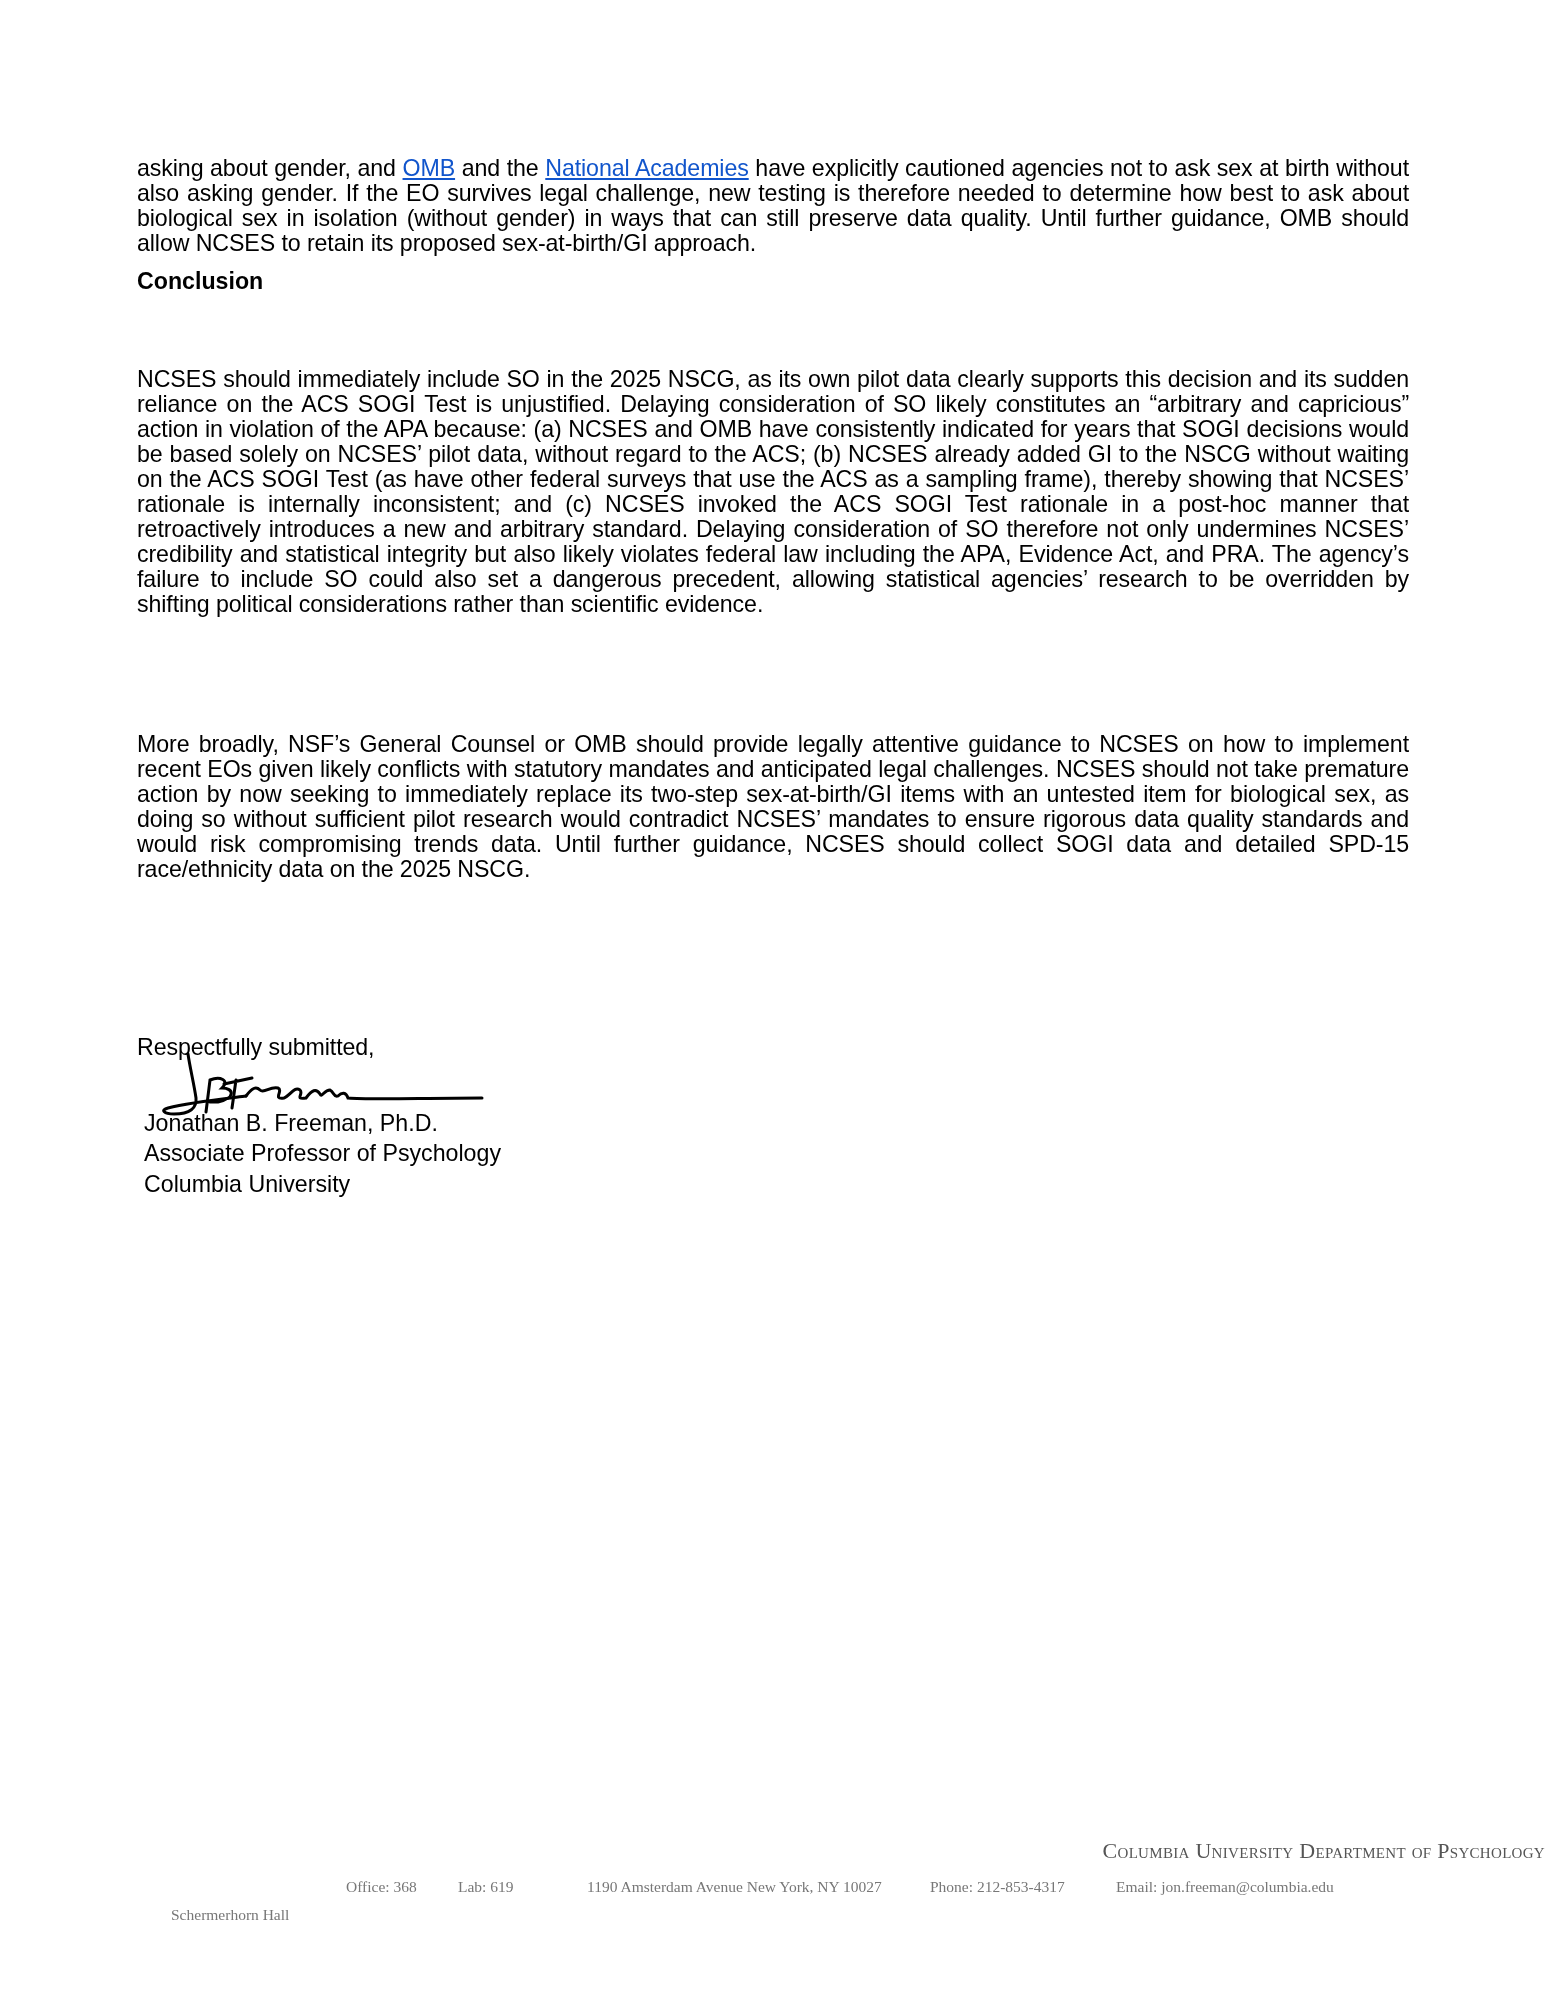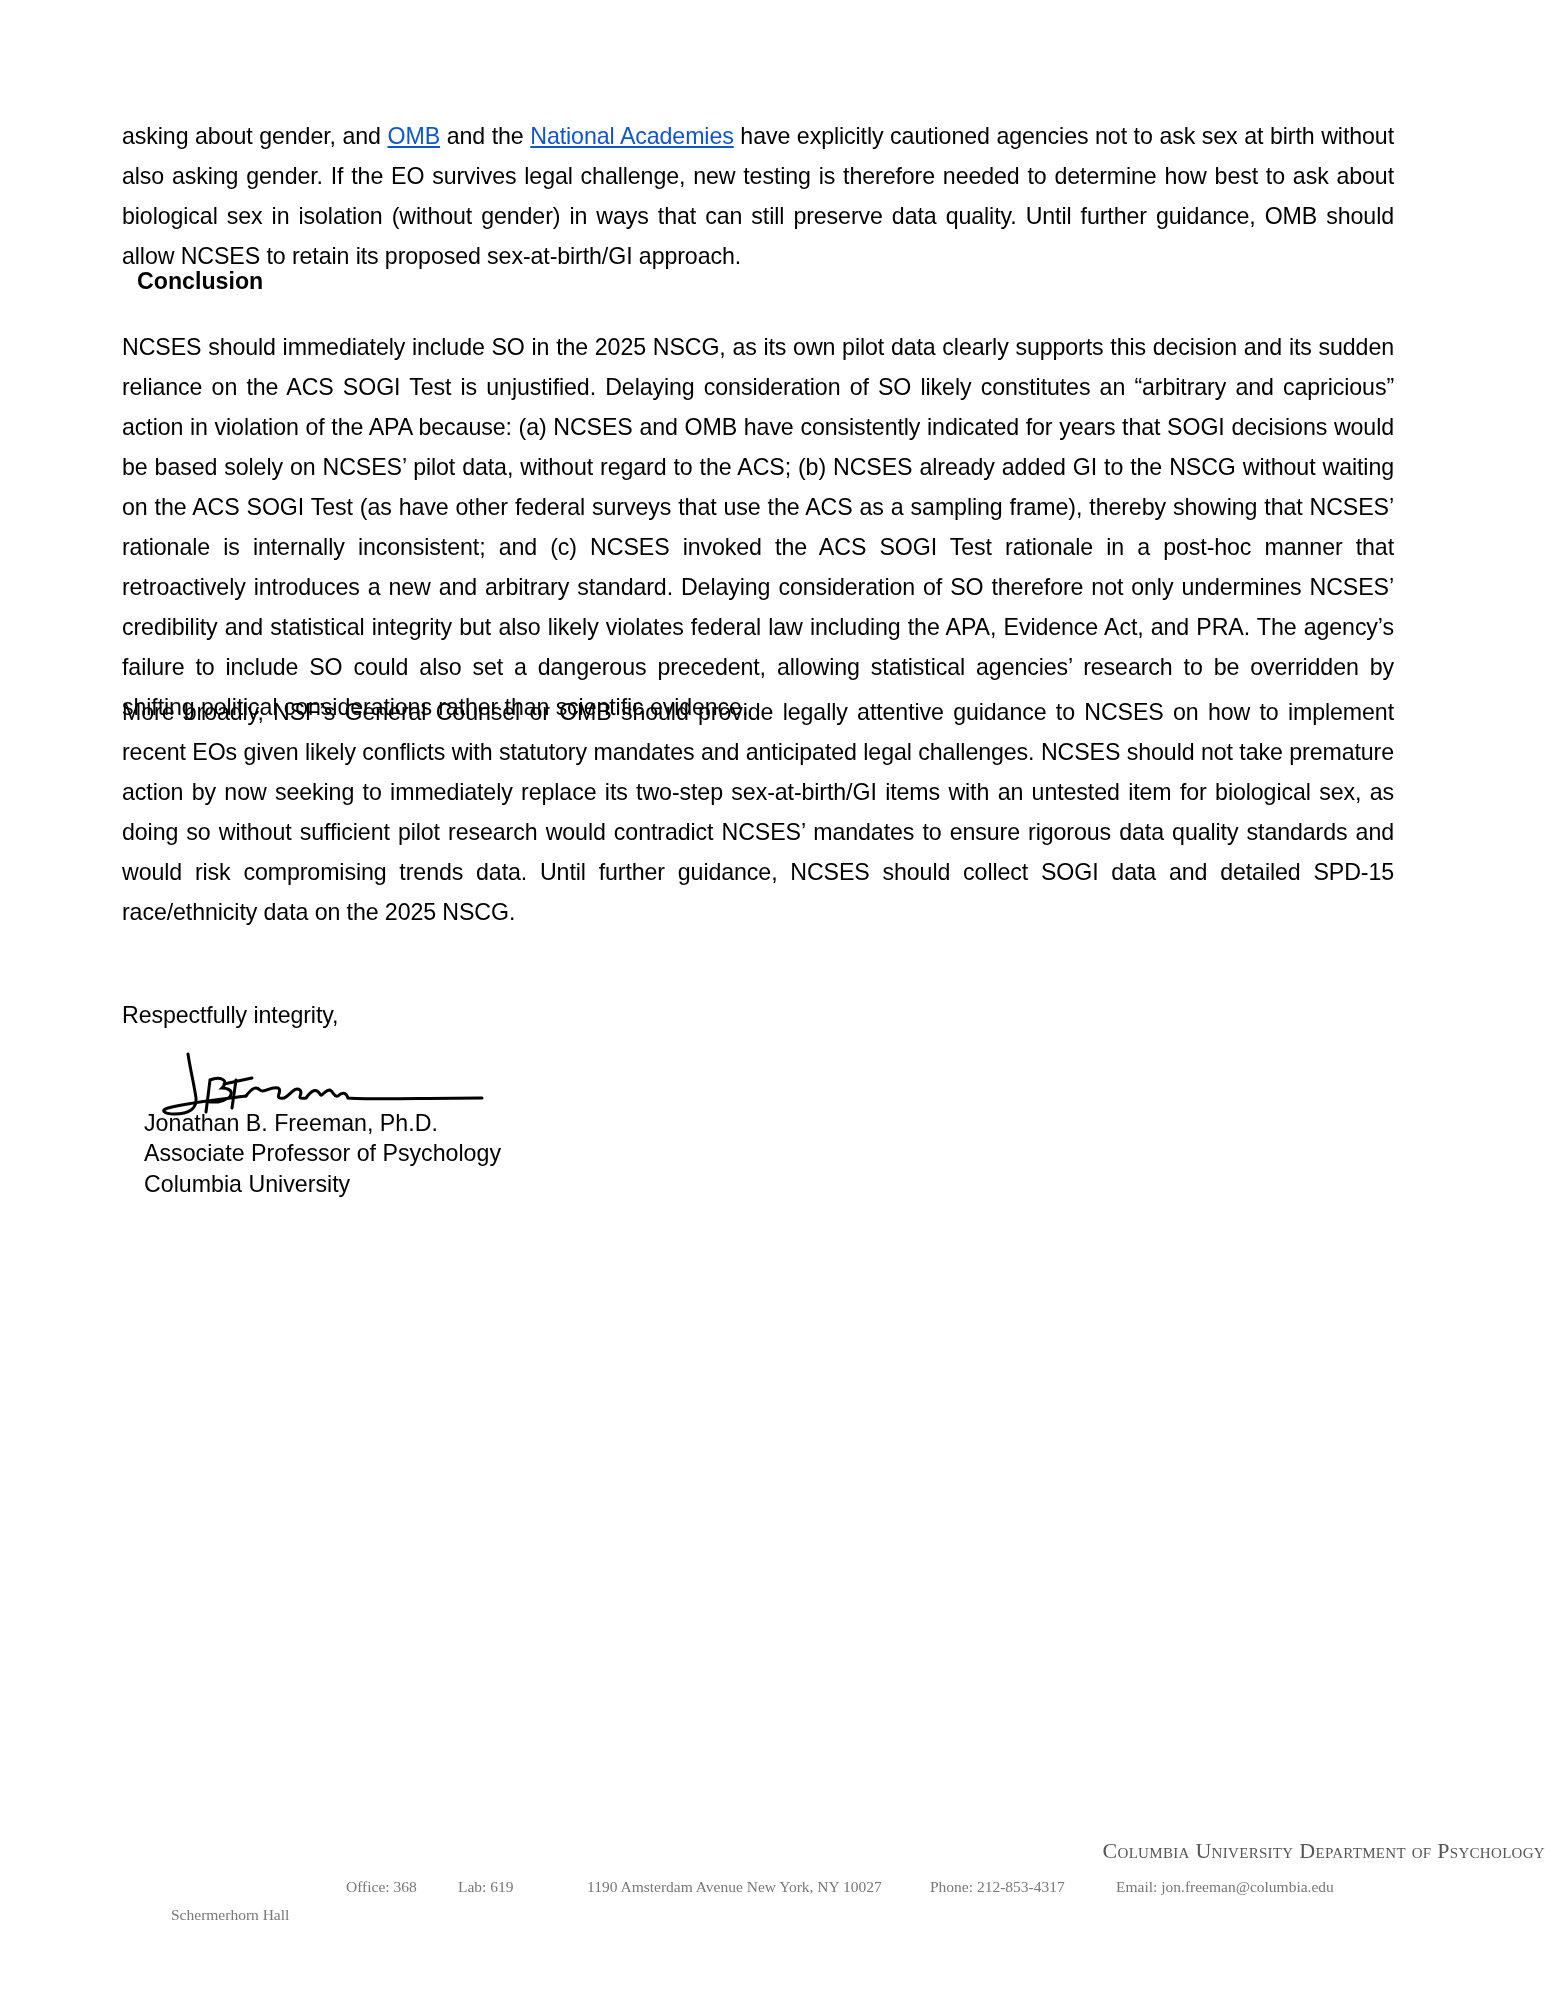--- a/index.html
+++ b/index.html
@@ -1,21 +1,21 @@
 <!DOCTYPE html>
 <html><head>
 <meta charset="utf-8">
 <style>
   html, body { margin: 0; padding: 0; background: #ffffff; }
   body { width: 1545px; height: 2000px; position: relative; overflow: hidden;
          font-family: "Liberation Sans", sans-serif; color: #000000; }
   .page { position: absolute; left: 0; top: 0; width: 1545px; height: 2000px; }
-  .body-text { position: absolute; left: 122px; width: 1272px;
-               font-size: 23.2px; line-height: 40px; text-align: justify;
-               letter-spacing: -0.1px; }
+  .body-text { position: absolute; left: 137px; width: 1272px;
+               font-size: 23.2px; line-height: 25px; text-align: justify;
+               letter-spacing: -0.1px; margin-top: 40px; }
   .body-text p { margin: 0; }
   .link { color: #1155cc; text-decoration: underline; }
   .heading { position: absolute; left: 137px; font-size: 23.2px; font-weight: bold; line-height: 30px; }
   .left { text-align: left; }
   .sig-block { position: absolute; left: 144px; font-size: 23.2px; line-height: 30.4px; }
   .signature { position: absolute; left: 160px; top: 1050px; width: 330px; height: 72px; }
   .footer-title { position: absolute; left: 0; width: 1545px; top: 1838px; text-align: right;
                   font-family: "Liberation Serif", serif; font-size: 22px; color: #555555;
                   font-variant: small-caps; letter-spacing: 0.3px; }
   .footer-line { position: absolute; top: 1878px; left: 0; width: 1545px; font-family: "Liberation Serif", serif;
@@ -35,21 +35,21 @@
 
   <div class="body-text" style="top:327px;">
     <p>NCSES should immediately include SO in the 2025 NSCG, as its own pilot data clearly supports this decision and its sudden reliance on the ACS SOGI Test is unjustified. Delaying consideration of SO likely constitutes an “arbitrary and capricious” action in violation of the APA because: (a) NCSES and OMB have consistently indicated for years that SOGI decisions would be based solely on NCSES’ pilot data, without regard to the ACS; (b) NCSES already added GI to the NSCG without waiting on the ACS SOGI Test (as have other federal surveys that use the ACS as a sampling frame), thereby showing that NCSES’ rationale is internally inconsistent; and (c) NCSES invoked the ACS SOGI Test rationale in a post-hoc manner that retroactively introduces a new and arbitrary standard. Delaying consideration of SO therefore not only undermines NCSES’ credibility and statistical integrity but also likely violates federal law including the APA, Evidence Act, and PRA. The agency’s failure to include SO could also set a dangerous precedent, allowing statistical agencies’ research to be overridden by shifting political considerations rather than scientific evidence.</p>
   </div>
 
   <div class="body-text" style="top:692px;">
     <p>More broadly, NSF’s General Counsel or OMB should provide legally attentive guidance to NCSES on how to implement recent EOs given likely conflicts with statutory mandates and anticipated legal challenges. NCSES should not take premature action by now seeking to immediately replace its two-step sex-at-birth/GI items with an untested item for biological sex, as doing so without sufficient pilot research would contradict NCSES’ mandates to ensure rigorous data quality standards and would risk compromising trends data. Until further guidance, NCSES should collect SOGI data and detailed SPD-15 race/ethnicity data on the 2025 NSCG.</p>
   </div>
 
 
-  <div class="body-text left" style="top:995px;">Respectfully integrity,</div>
+  <div class="body-text left" style="top:995px;">Respectfully submitted,</div>
 
   <svg class="signature" viewBox="0 0 330 72">
     <path d="M28 4 C 30 18, 34 34, 36 48 C 37 58, 30 64, 14 64 C 4 64, 0 60, 8 58 C 30 52, 70 48, 86 46" fill="none" stroke="#000" stroke-width="3" stroke-linecap="round"></path>
     <path d="M46 62 L 50 30 C 60 26, 70 30, 62 38 C 74 38, 76 48, 58 52 L 50 52" fill="none" stroke="#000" stroke-width="3" stroke-linecap="round"></path>
     <path d="M64 34 L 92 28 M 76 30 L 72 58" fill="none" stroke="#000" stroke-width="3" stroke-linecap="round"></path>
     <path d="M86 46 C 92 38, 96 36, 100 40 C 104 44, 110 36, 118 38 C 124 40, 112 50, 124 48 C 130 46, 134 36, 140 40 C 144 44, 134 50, 146 48 C 152 40, 156 38, 160 44 C 162 48, 164 40, 170 40 C 174 42, 174 48, 178 46 C 182 42, 186 42, 188 48 C 210 50, 260 48, 322 48" fill="none" stroke="#000" stroke-width="3" stroke-linecap="round"></path>
   </svg>
 
   <div class="sig-block" style="top:1108px;">
     <div>Jonathan B. Freeman, Ph.D.</div>

